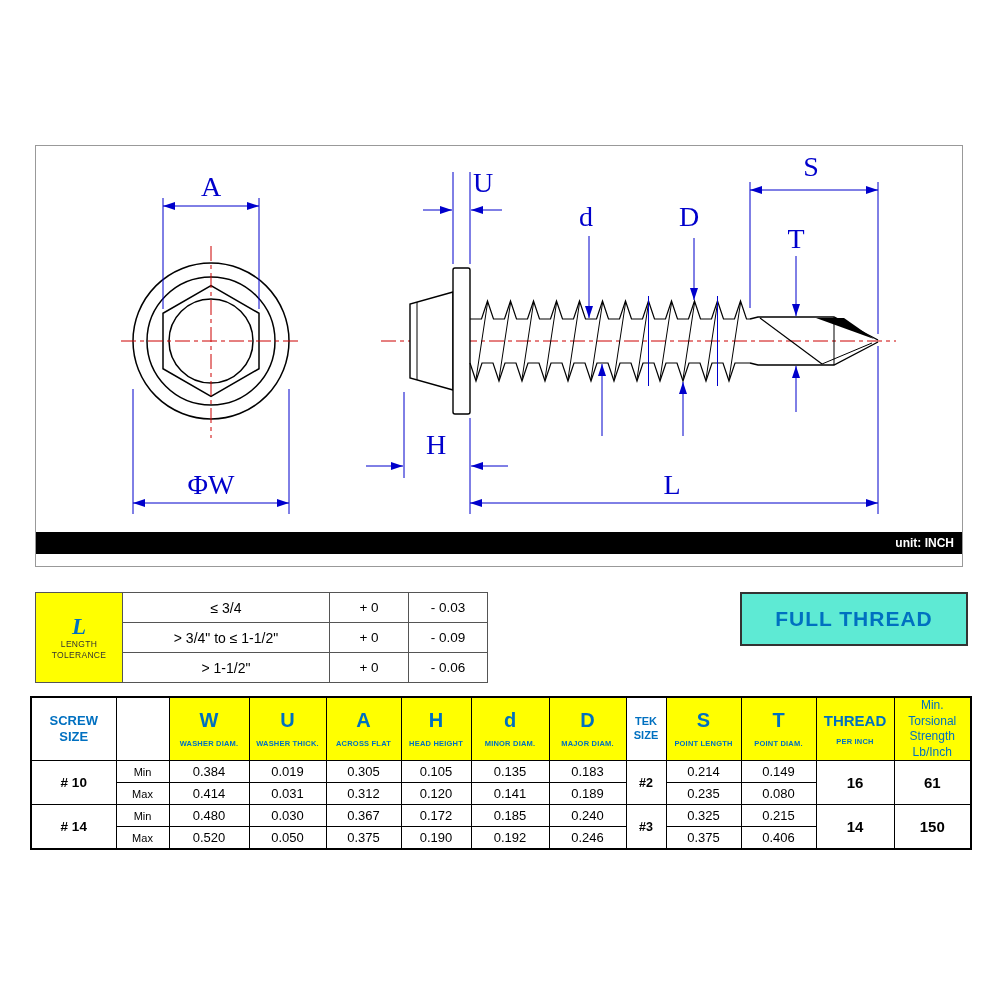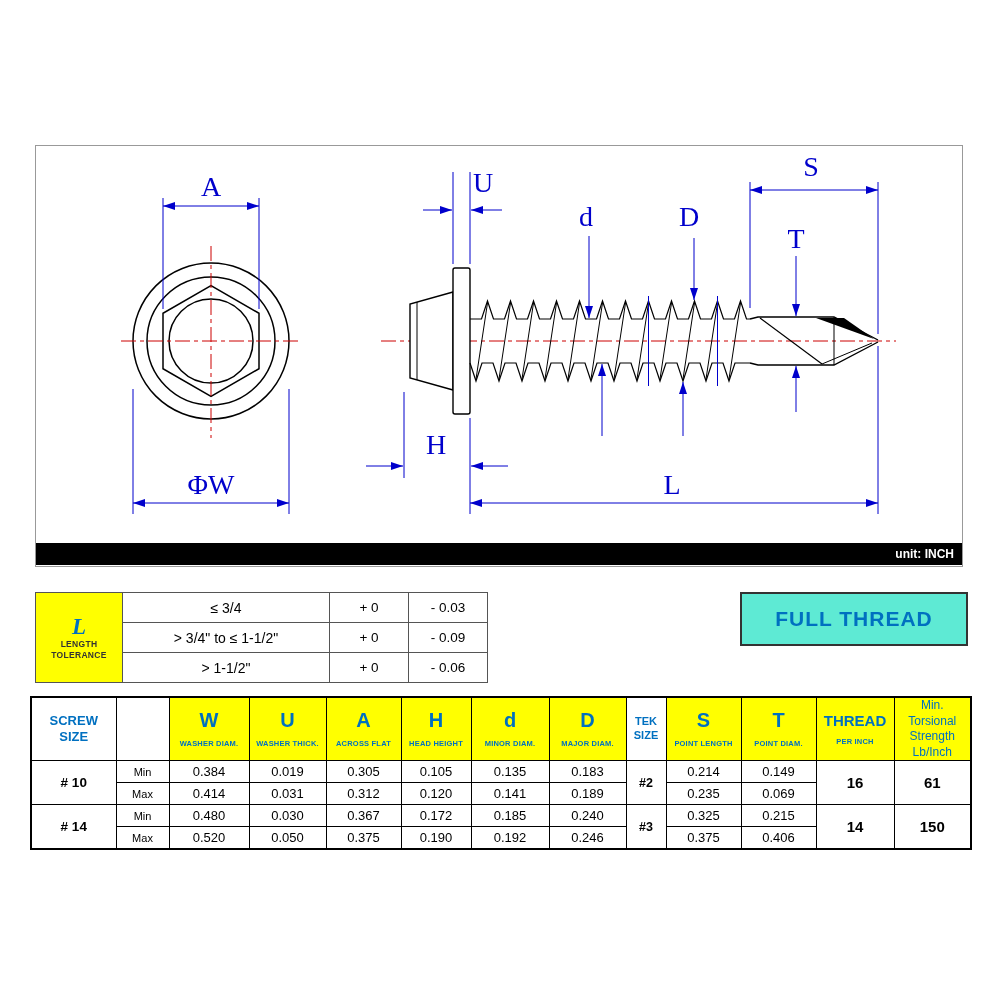--- a/index.html
+++ b/index.html
@@ -9,37 +9,37 @@
   }
   .abs { position:absolute; }
 
   
   #drawing-box {
     left:35px; top:145px; width:928px; height:422px;
     border:1px solid #999; box-sizing:border-box; background:#fff;
   }
   #drawing-svg { display:block; }
   #unit-bar {
-    position:absolute; left:0; right:0; bottom:1px; height:22px;
+    position:absolute; left:0; right:0; bottom:12px; height:22px;
     background:#000; color:#fff; font-size:12px; font-weight:bold;
     line-height:22px; text-align:right; padding-right:8px; box-sizing:border-box;
   }
 
   
   #tol-wrap { left:35px; top:592px; }
   #tol-wrap table { border-collapse:collapse; }
   #tol-wrap td { border:1px solid #555; height:27px; text-align:center; vertical-align:middle; }
   #tol-wrap td.corner { width:84px; background:#FFFF00; }
   #tol-wrap td.range  { width:204px; font-size:14px; }
   #tol-wrap td.pm     { width:76px;  font-size:13.5px; }
   .tol-L {
     color:#0070C0; font-family:"Liberation Serif", serif; font-style:italic;
     font-weight:bold; font-size:23px; line-height:1;
   }
-  .tol-sub { font-size:8.5px; font-weight:bold; color:#333; letter-spacing:0.3px; margin-top:1px; }
+  .tol-sub { font-size:8.5px; font-weight:normal; color:#333; letter-spacing:0.3px; margin-top:1px; }
 
   
   #full-thread {
     left:740px; top:592px; width:228px; height:54px; background:#5eead4;
     border:2px solid #333; box-sizing:border-box;
     display:flex; align-items:center; justify-content:center;
     color:#0070C0; font-size:21px; font-weight:bold; letter-spacing:1px;
   }
 
   
@@ -280,21 +280,21 @@
     </tr>
     <tr class="data">
       <td class="mm">Max</td>
       <td class="val">0.414</td>
       <td class="val">0.031</td>
       <td class="val">0.312</td>
       <td class="val">0.120</td>
       <td class="val">0.141</td>
       <td class="val">0.189</td>
       <td class="val">0.235</td>
-      <td class="val">0.069</td>
+      <td class="val">0.080</td>
     </tr>
 
     <tr class="data">
       <td rowspan="2" class="size"># 14</td>
       <td class="mm">Min</td>
       <td class="val">0.480</td>
       <td class="val">0.030</td>
       <td class="val">0.367</td>
       <td class="val">0.172</td>
       <td class="val">0.185</td>

